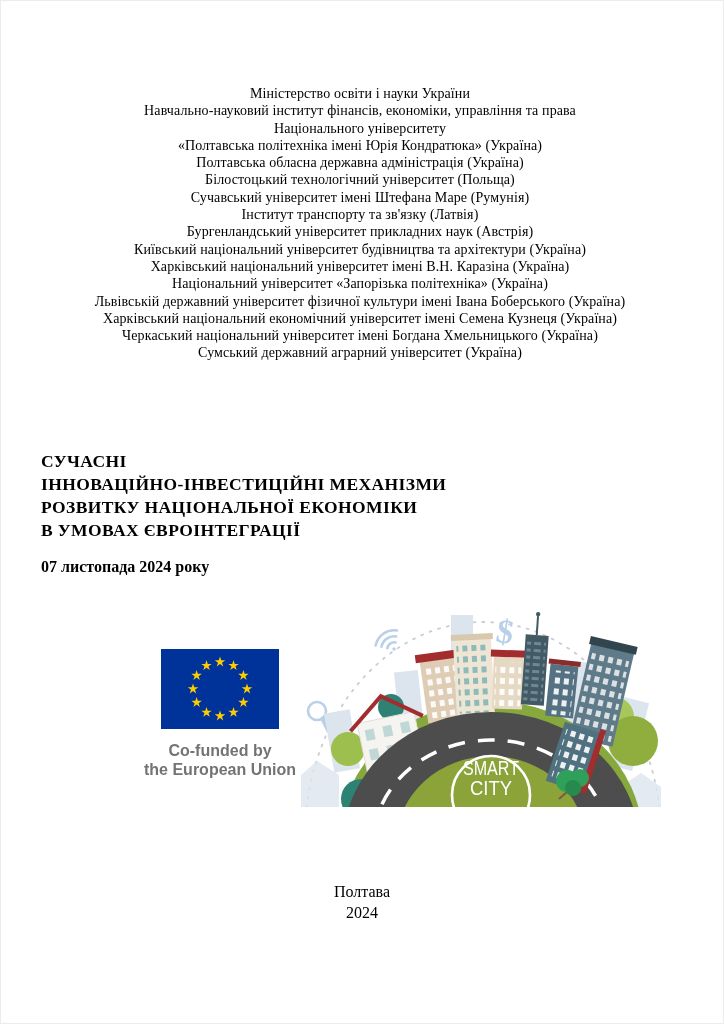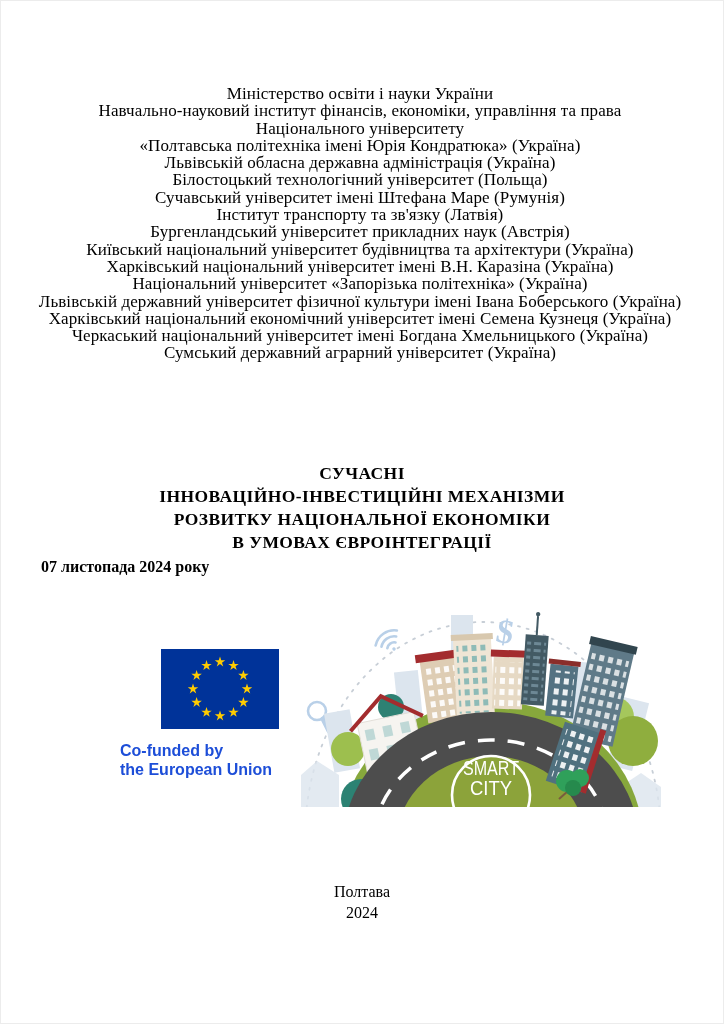--- a/index.html
+++ b/index.html
@@ -13,32 +13,32 @@
     overflow: hidden;
     box-sizing: border-box;
     border: 1px solid #ececec;
   }
 
   
   .institutions {
     position: absolute;
     top: 84px; left: 36px; right: 40px;
     text-align: center;
-    font-size: 17px;
+    font-size: 14px;
     line-height: 17.3px;
     letter-spacing: 0.1px;
     white-space: nowrap;
   }
 
   
   .conf-title {
     position: absolute;
     top: 449px; left: 40px; right: 40px;
-    margin: 12px;
-    text-align: center;
+    margin: 0;
+    text-align: left;
     font-size: 17.5px;
     font-weight: bold;
     line-height: 23px;
     letter-spacing: 0.4px;
   }
   .conf-date {
     position: absolute;
     top: 557px; left: 40px; right: 40px;
     font-size: 16px;
     font-weight: bold;
@@ -49,25 +49,26 @@
     position: absolute;
     left: 160px; top: 648px;
     width: 118px;
     margin: 0;
   }
   .eu-flag { display: block; }
   .eu-caption {
     position: absolute;
     top: 92px; left: -41px;
     width: 200px;
+    text-align: center;
     font-family: "Liberation Sans", sans-serif;
     font-weight: bold;
     font-size: 16px;
     line-height: 19px;
-    color: #1d4ed8;
+    color: #737373;
   }
 
   
   .city-art {
     position: absolute;
     left: 300px; top: 598px;
     display: block;
   }
 
   
@@ -82,21 +83,21 @@
 </head>
 <body>
 
 <div class="page">
 
   <header class="institutions">
       <div class="inst-line">Міністерство освіти і науки України</div>
       <div class="inst-line">Навчально-науковий інститут фінансів, економіки, управління та права</div>
       <div class="inst-line">Національного університету</div>
       <div class="inst-line">«Полтавська політехніка імені Юрія Кондратюка» (Україна)</div>
-      <div class="inst-line">Львівській обласна державна адміністрація (Україна)</div>
+      <div class="inst-line">Полтавська обласна державна адміністрація (Україна)</div>
       <div class="inst-line">Білостоцький технологічний університет (Польща)</div>
       <div class="inst-line">Сучавський університет імені Штефана Маре (Румунія)</div>
       <div class="inst-line">Інститут транспорту та зв'язку (Латвія)</div>
       <div class="inst-line">Бургенландський університет прикладних наук (Австрія)</div>
       <div class="inst-line">Київський національний університет будівництва та архітектури (Україна)</div>
       <div class="inst-line">Харківський національний університет імені В.Н. Каразіна (Україна)</div>
       <div class="inst-line">Національний університет «Запорізька політехніка» (Україна)</div>
       <div class="inst-line">Львівській державний університет фізичної культури імені Івана Боберського (Україна)</div>
       <div class="inst-line">Харківський національний економічний університет імені Семена Кузнеця (Україна)</div>
       <div class="inst-line">Черкаський національний університет імені Богдана Хмельницького (Україна)</div>

